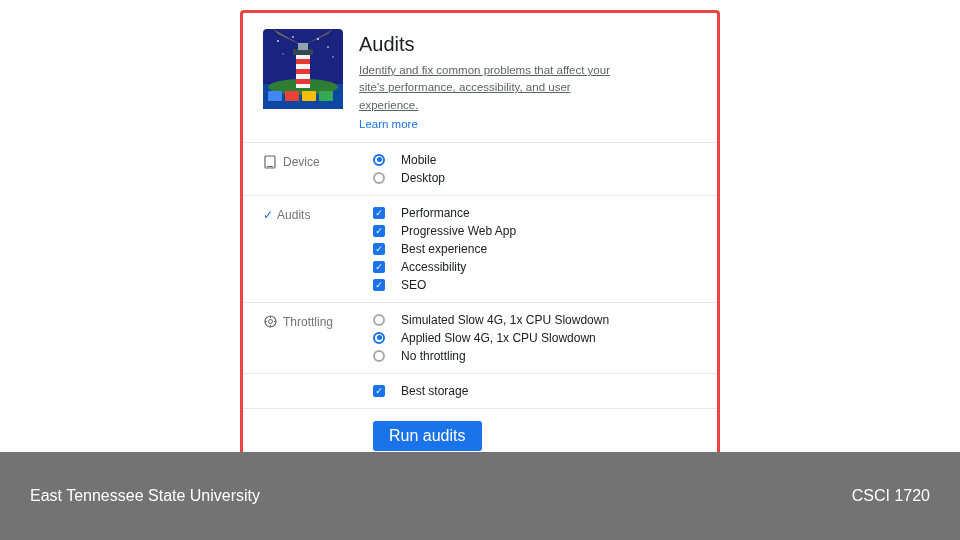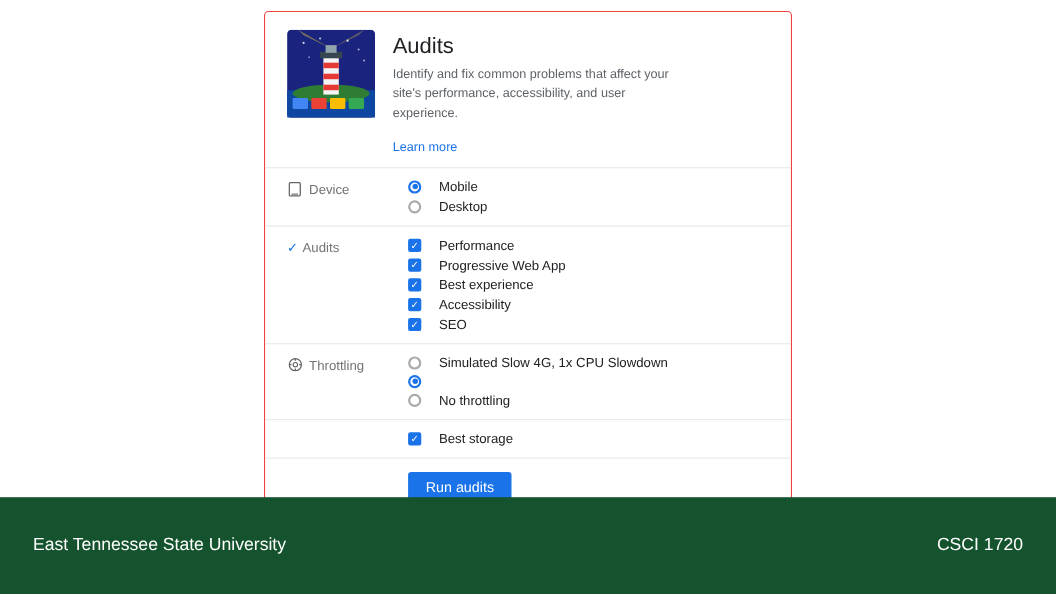--- a/index.html
+++ b/index.html
@@ -21,21 +21,21 @@
       align-items: center;
       padding: 0;
       overflow: hidden;
     }
 
     
     .card {
       width: 480px;
       margin: 10px auto 0;
       background: #fff;
-      border: 1px solid #ef4444;
+      border: 3px solid #ef4444;
       border-radius: 4px;
       padding: 0;
       overflow: hidden;
     }
 
     .card-header {
       display: flex;
       flex-direction: row;
       align-items: flex-start;
       padding: 16px 20px 12px 20px;
@@ -60,22 +60,23 @@
       font-size: 20px;
       font-weight: 400;
       color: #202124;
       margin-bottom: 6px;
     }
 
     .header-description {
       font-size: 11.5px;
       color: #5f6368;
       line-height: 1.5;
-      margin-bottom: 16px;
+      margin-bottom: 4px;
       max-width: 260px;
+      text-decoration: underline;
     }
 
     .learn-more {
       font-size: 11.5px;
       color: #1a73e8;
       text-decoration: none;
       cursor: pointer;
     }
 
     .settings-row {
@@ -161,21 +162,21 @@
       color: #fff;
     }
 
     
     .footer-bar {
       position: absolute;
       bottom: 0;
       left: 0;
       right: 0;
       height: 88px;
-      background: #14532d;
+      background: #737373;
       display: flex;
       align-items: center;
       justify-content: space-between;
       padding: 0 30px;
       z-index: 10;
     }
 
     .footer-left {
       display: flex;
       flex-direction: column;
@@ -200,21 +201,21 @@
       color: #fff;
       font-family: Arial, sans-serif;
     }
 
     .run-audits-btn {
       background: #1a73e8;
       color: #fff;
       border: none;
       padding: 6px 16px;
       border-radius: 3px;
-      font-size: 13px;
+      font-size: 16px;
       cursor: pointer;
       margin-top: 4px;
       align-self: flex-start;
     }
 
     
     .lh-svg {
       width: 80px;
       height: 80px;
     }
@@ -345,20 +346,21 @@
         </span>
         <span class="row-label">Throttling</span>
       </div>
       <div class="row-options">
         <div class="option-item">
           <div class="radio-circle unselected"></div>
           <span>Simulated Slow 4G, 1x CPU Slowdown</span>
         </div>
         <div class="option-item">
           <div class="radio-circle selected"></div>
+          <span>Applied Slow 4G, 1x CPU Slowdown</span>
         </div>
         <div class="option-item">
           <div class="radio-circle unselected"></div>
           <span>No throttling</span>
         </div>
       </div>
     </div>
 
     <div class="settings-row" style="border-bottom:1px solid #e8e8e8;">
       <div class="row-icon-label">

